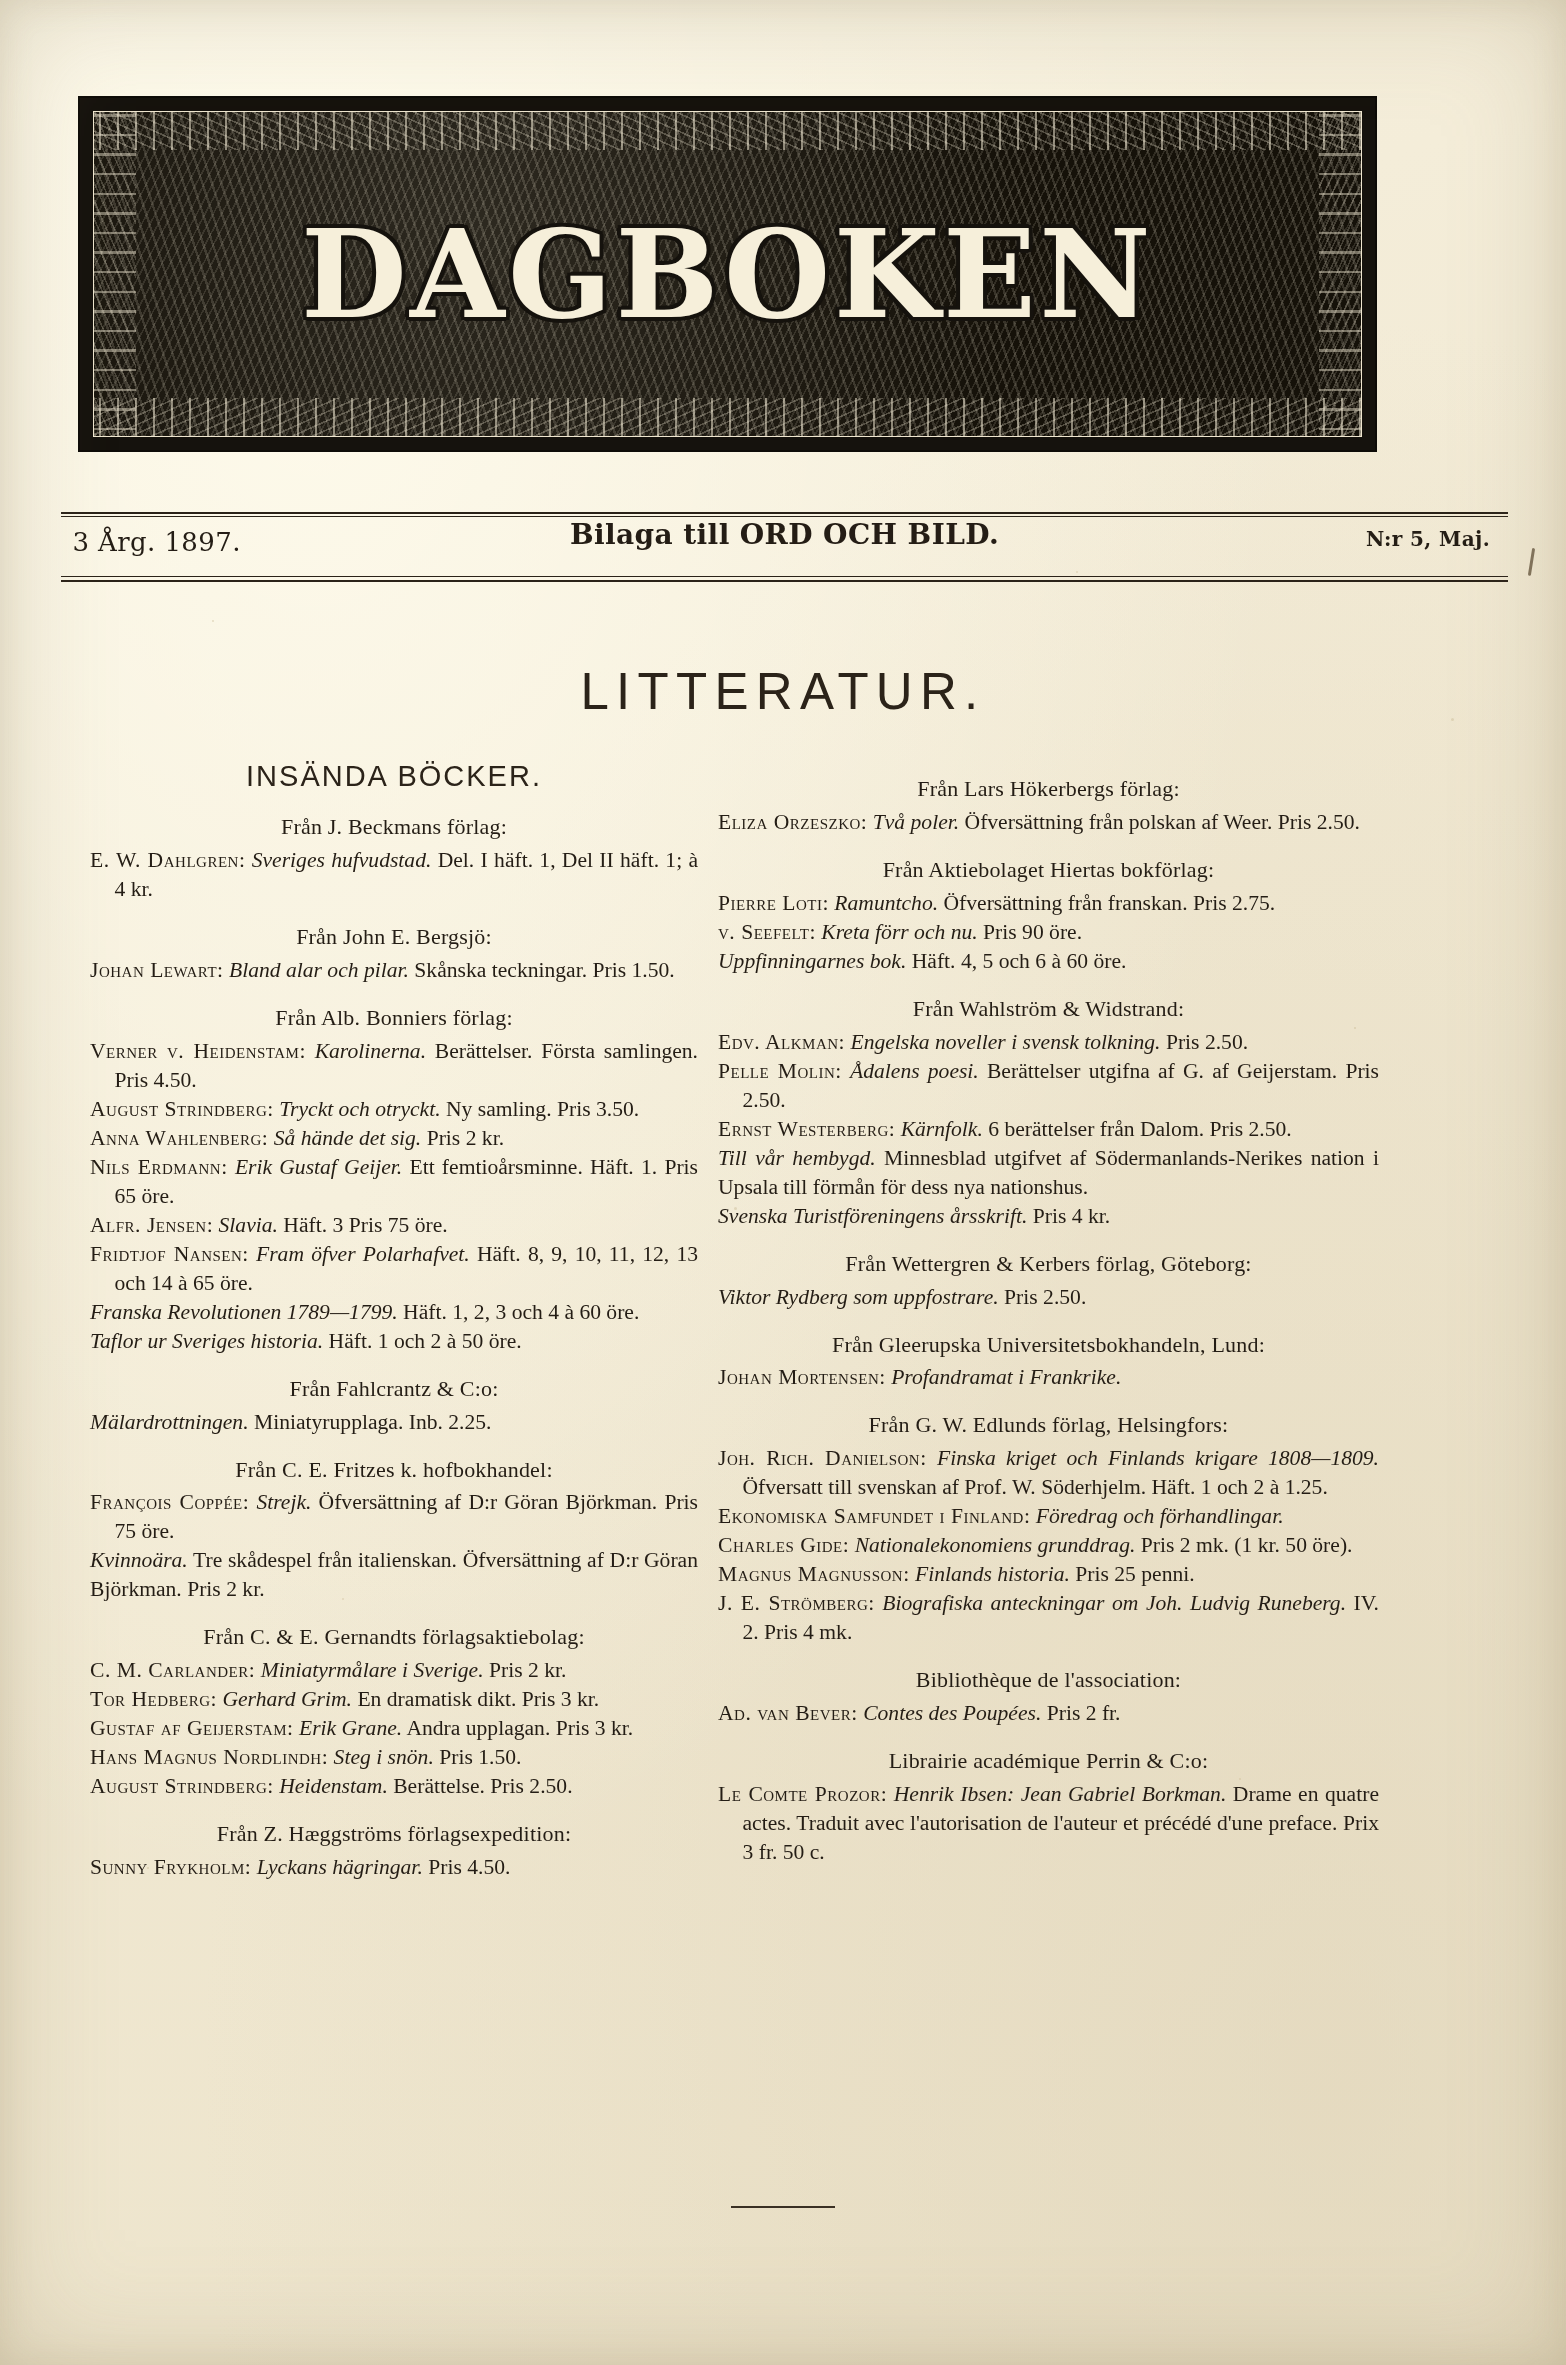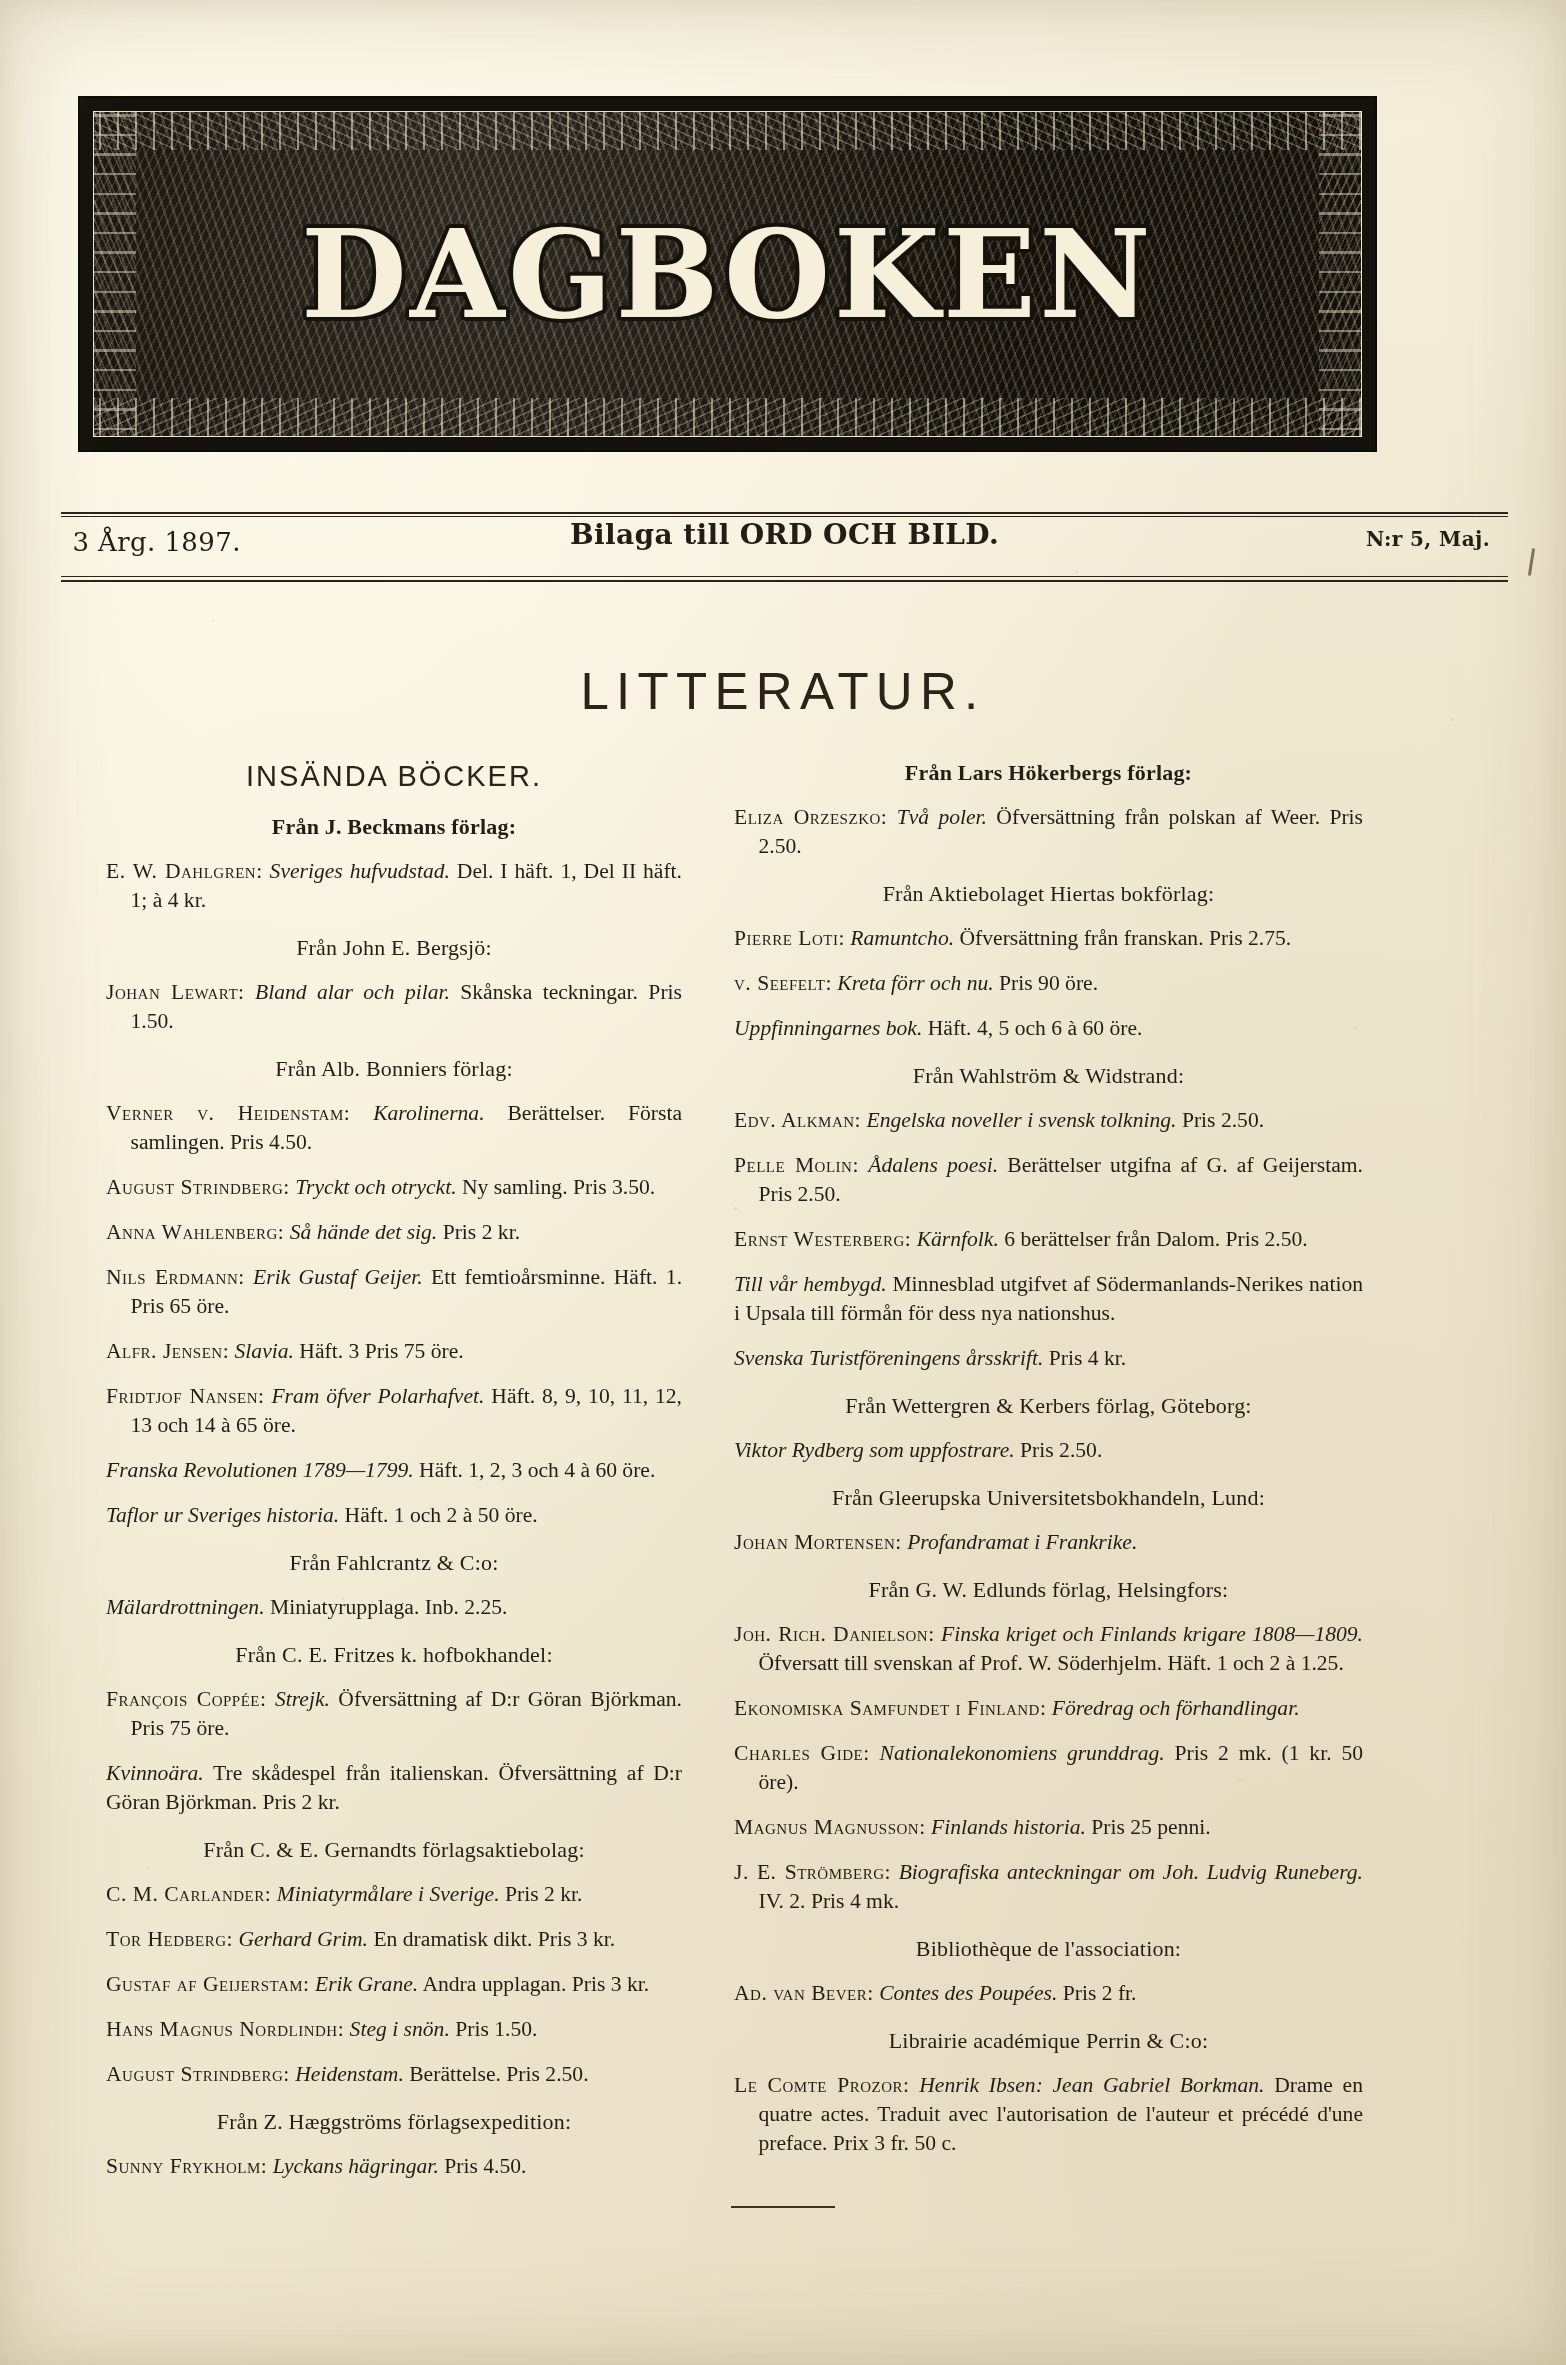--- a/index.html
+++ b/index.html
@@ -152,26 +152,26 @@
     margin:4px 0 21px 0;
     color:#2b2319;
   }
 
   .pub{
     text-align:center;
     margin:18px 0 4.9px 0;
     font-size:22px;
     letter-spacing:0.2px;
   }
-  .pub:first-child{ margin-top:0;font-weight:bold; }
+  .pub:first-child{ margin-top:16px; }
 
   .entry{
     text-indent:-24.5px;
     padding-left:24.5px;
-    margin:16px;
+    margin:0;
     text-align:justify;
     text-justify:inter-word;
   }
   .entry.noindent{ text-indent:0; padding-left:0; }
 
   .sc{
     font-variant:small-caps;
     letter-spacing:0.5px;
   }
   .it{ font-style:italic; }

